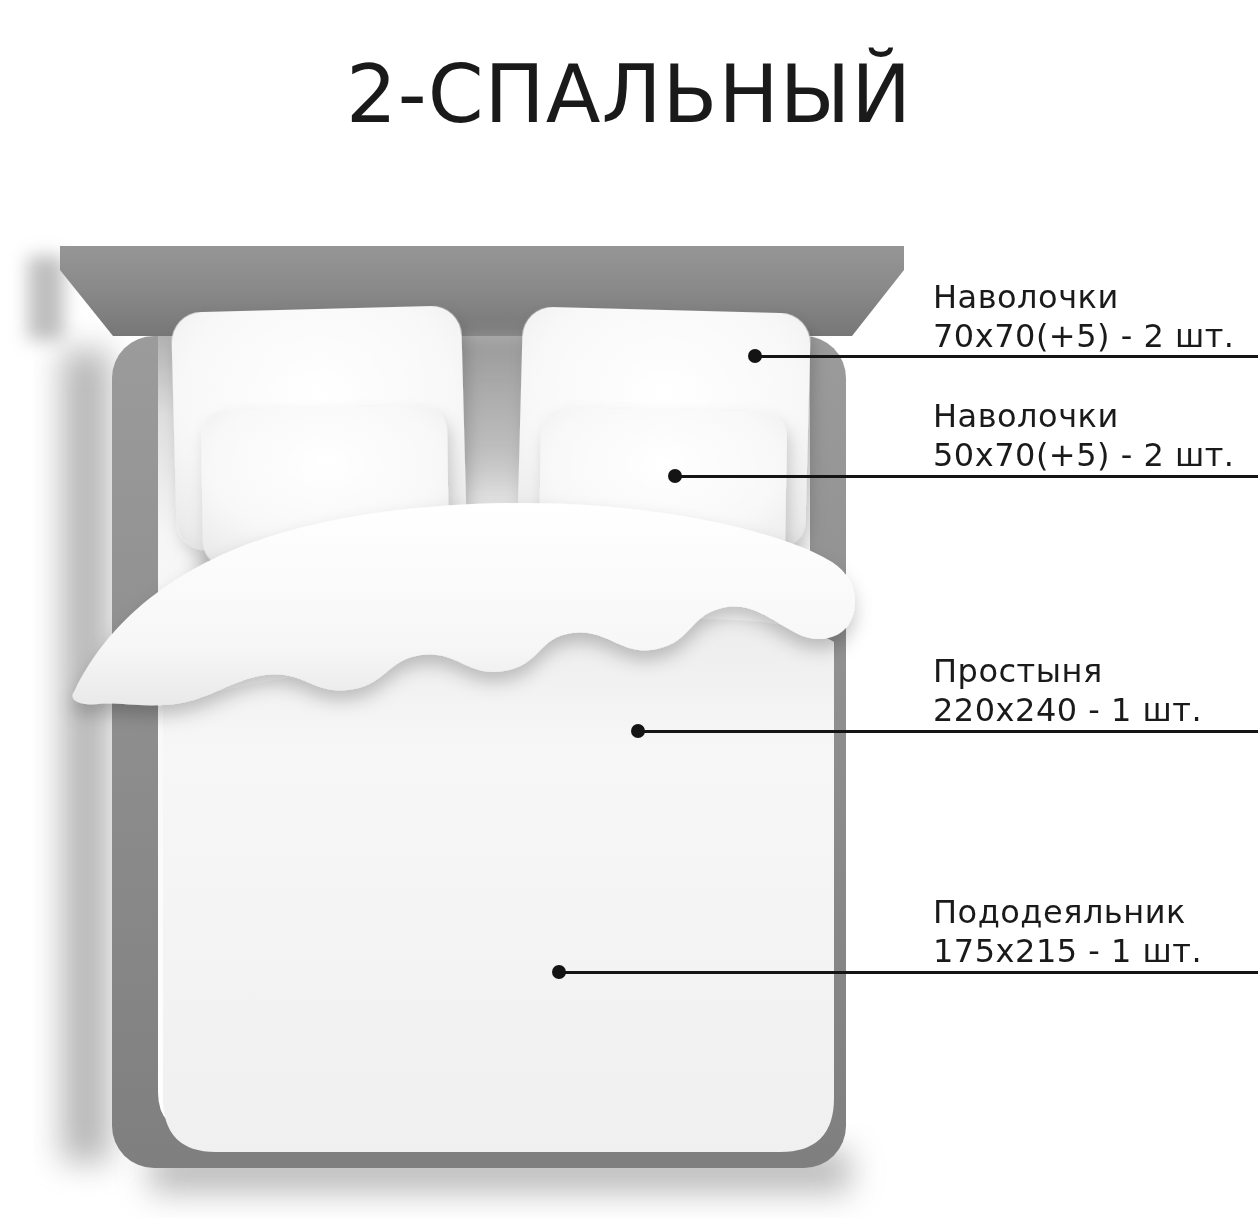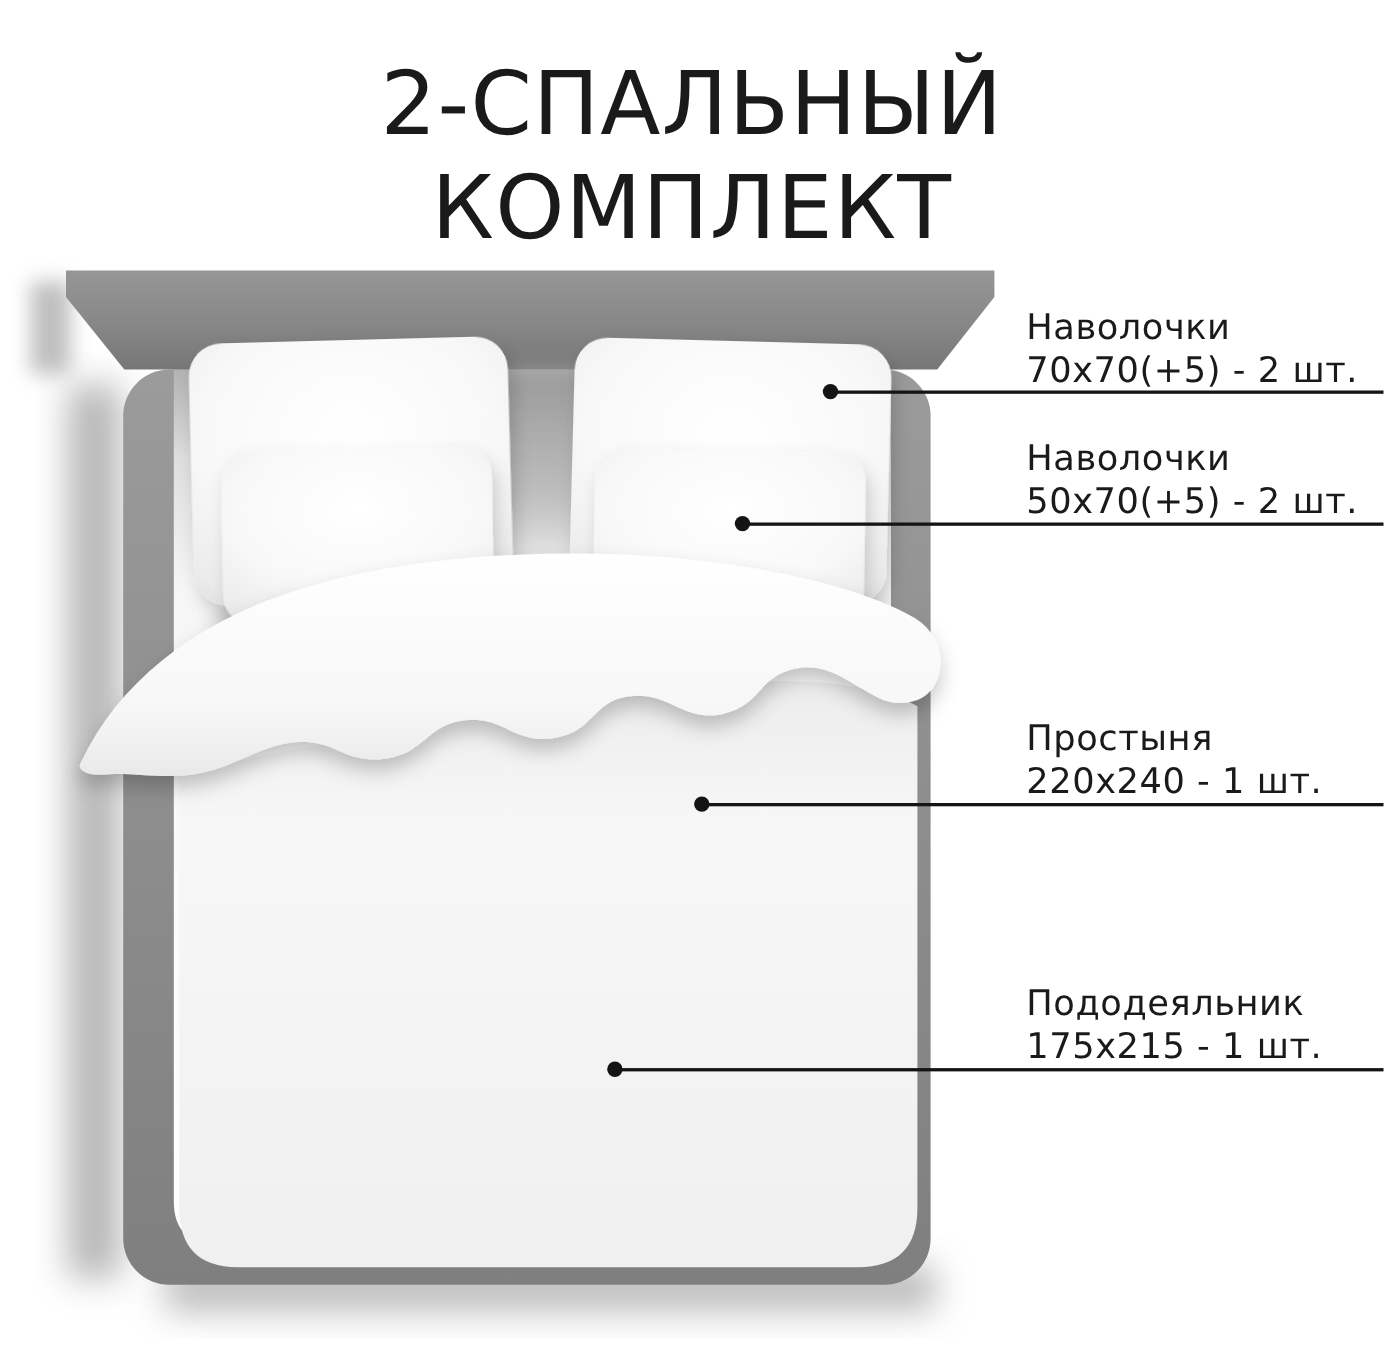--- a/index.html
+++ b/index.html
@@ -44,21 +44,20 @@
     white-space:nowrap;
   }
 </style>
 </head>
 <body>
 
 <div class="canvas">
 
   <div class="title">
     <span>2-СПАЛЬНЫЙ</span>
-    <span>КОМПЛЕКТ</span>
   </div>
 
   <svg class="bed-svg" viewBox="0 0 1258 1227" xmlns="http://www.w3.org/2000/svg">
     <defs>
       <linearGradient id="gHead" x1="0" y1="0" x2="0" y2="1">
         <stop offset="0" stop-color="#969696"></stop>
         <stop offset="0.45" stop-color="#8a8a8a"></stop>
         <stop offset="1" stop-color="#777777"></stop>
       </linearGradient>
       <linearGradient id="gFrame" x1="0" y1="0" x2="0" y2="1">

